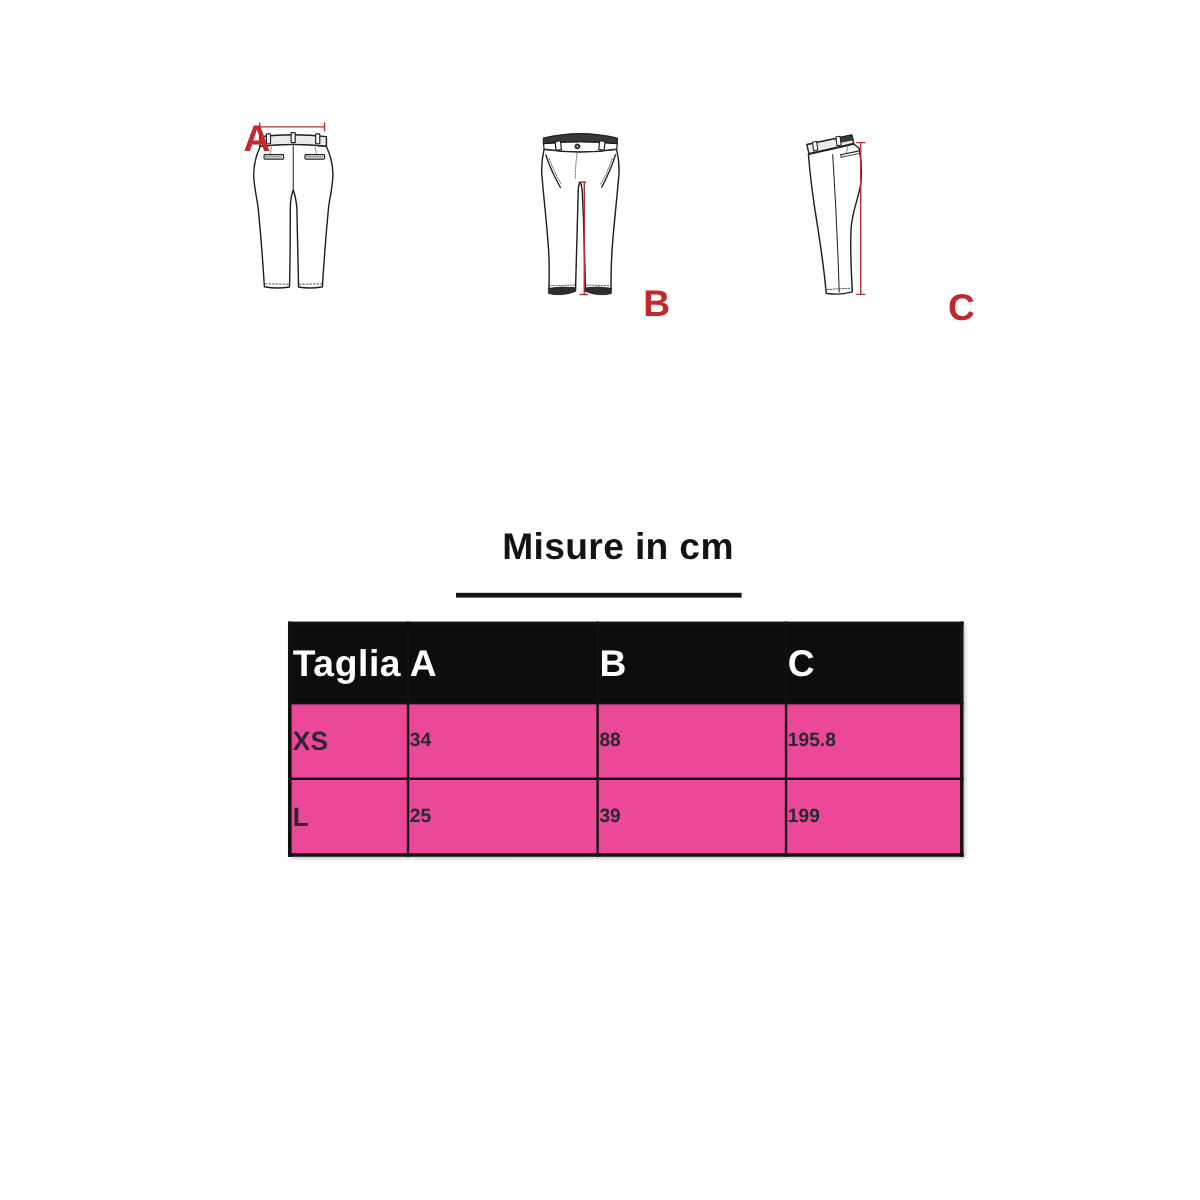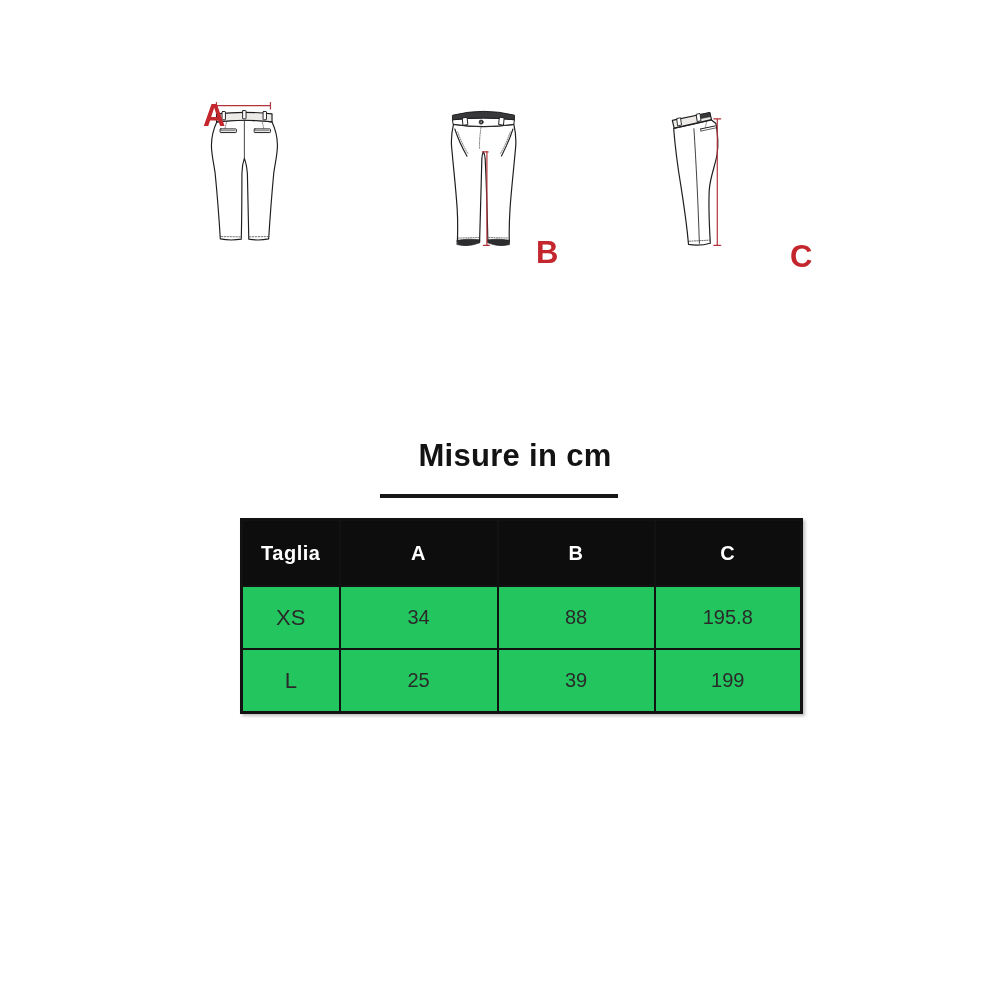--- a/index.html
+++ b/index.html
@@ -23,28 +23,28 @@
     position:absolute;left:240px;top:518px;width:560px;
     border-collapse:collapse;table-layout:fixed;
     box-shadow:2px 2px 3px rgba(0,0,0,0.25);
   }
   table.size-table,
   table.size-table th,
   table.size-table td{border:2px solid #121212;}
   table.size-table{border-width:3px;}
   table.size-table th{
     background:#0d0d0d;color:#ffffff;height:62px;
-    font-size:20px;font-weight:800;letter-spacing:0.5px;text-align:center;
+    font-size:31px;font-weight:800;letter-spacing:0.5px;text-align:left;
   }
   table.size-table td{
-    background:#22c55e;height:59px;text-align:center;vertical-align:middle;
-    color:#2a2a2a;font-weight:400;
+    background:#ec4899;height:59px;text-align:left;vertical-align:middle;
+    color:#2a2a2a;font-weight:700;
   }
   td.size-cell{font-size:22px;}
-  td.value-cell{font-size:20px;}
+  td.value-cell{font-size:16px;}
 </style>
 </head>
 <body>
 
 <div class="canvas">
 
   <svg class="svg-abs" style="left:195px;top:98px;width:185px;height:302px" viewBox="195 98 380 400" preserveAspectRatio="xMinYMin meet">
     <defs>
       <pattern id="stip1" width="4" height="4" patternUnits="userSpaceOnUse">
         <rect width="4" height="4" fill="#f1efec"></rect>

